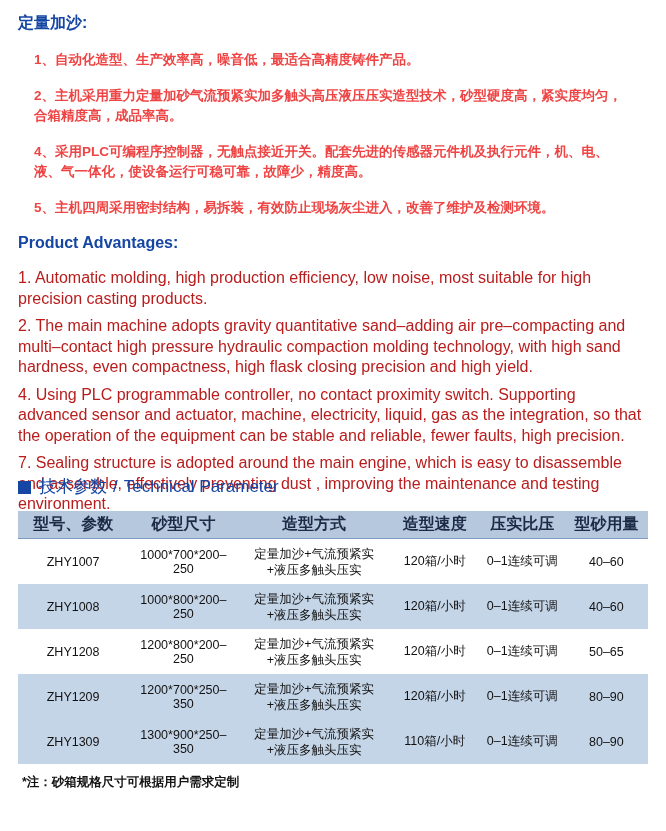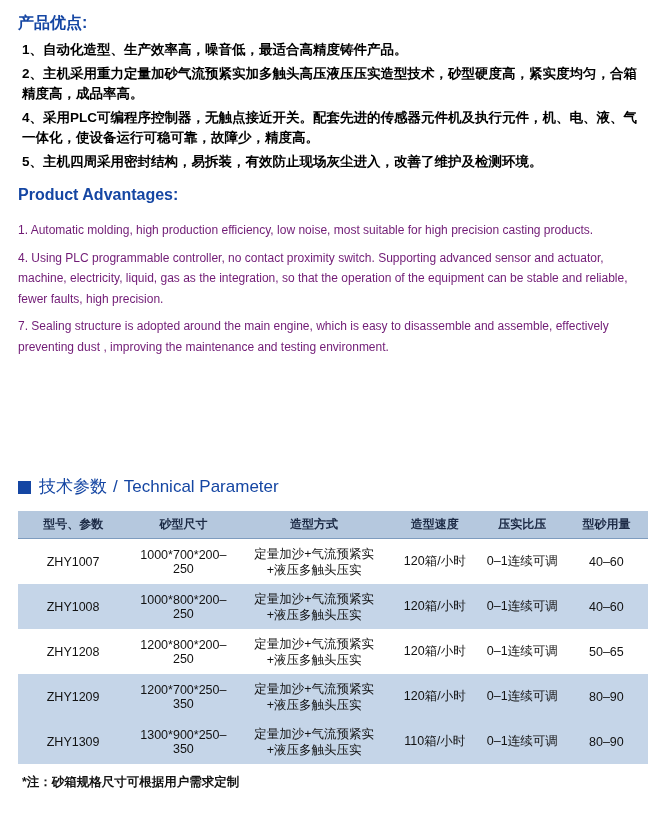--- a/index.html
+++ b/index.html
@@ -14,30 +14,30 @@
     overflow: hidden;
   }
   .blue-title {
     color: #1546a3;
     font-size: 16px;
     font-weight: bold;
     margin: 0 0 6px 0;
   }
   .en-title { margin-top: 14px; margin-bottom: 16px; }
   .cn-list p {
-    margin: 4px;
+    margin: 16px;
     font-size: 13.5px;
     font-weight: bold;
-    color: #000000;
+    color: #ef4444;
     line-height: 20px;
   }
   .en-list p {
     margin: 7px 0 0 0;
-    font-size: 12px;
-    color: #701a75;
+    font-size: 16px;
+    color: #b91c1c;
     line-height: 20.5px;
   }
   .tech-section {
     position: absolute;
     left: 18px;
     right: 18px;
     top: 477px;
   }
   .section-title {
     display: flex;
@@ -64,21 +64,21 @@
   }
   table.params col.c1 { width: 17.5%; }
   table.params col.c2 { width: 17.5%; }
   table.params col.c3 { width: 24%; }
   table.params col.c4 { width: 14.3%; }
   table.params col.c5 { width: 13.5%; }
   table.params col.c6 { width: 13.2%; }
   table.params th {
     background: #b5c8de;
     height: 27px;
-    font-size: 12px;
+    font-size: 16px;
     font-weight: bold;
     color: #1c2a45;
     text-align: center;
     vertical-align: middle;
     border-bottom: 1px solid #7e9cbf;
     padding: 0;
   }
   table.params td {
     height: 45px;
     font-size: 12.5px;
@@ -94,31 +94,32 @@
     font-size: 12.5px;
     font-weight: bold;
     color: #141414;
   }
 </style>
 </head>
 <body>
 
 <div class="page">
 
-  <h2 class="blue-title">产品优点:</h2>
+  <h2 class="blue-title">定量加沙:</h2>
   <div class="cn-list">
     <p>1、自动化造型、生产效率高，噪音低，最适合高精度铸件产品。</p>
     <p>2、主机采用重力定量加砂气流预紧实加多触头高压液压压实造型技术，砂型硬度高，紧实度均匀，合箱精度高，成品率高。</p>
     <p>4、采用PLC可编程序控制器，无触点接近开关。配套先进的传感器元件机及执行元件，机、电、液、气一体化，使设备运行可稳可靠，故障少，精度高。</p>
     <p>5、主机四周采用密封结构，易拆装，有效防止现场灰尘进入，改善了维护及检测环境。</p>
   </div>
 
   <h2 class="blue-title en-title">Product Advantages:</h2>
   <div class="en-list">
     <p>1. Automatic molding, high production efficiency, low noise, most suitable for high precision casting products.</p>
+    <p>2. The main machine adopts gravity quantitative sand–adding air pre–compacting and multi–contact high pressure hydraulic compaction molding technology, with high sand hardness, even compactness, high flask closing precision and high yield.</p>
     <p>4. Using PLC programmable controller, no contact proximity switch. Supporting advanced sensor and actuator, machine, electricity, liquid, gas as the integration, so that the operation of the equipment can be stable and reliable, fewer faults, high precision.</p>
     <p>7. Sealing structure is adopted around the main engine, which is easy to disassemble and assemble, effectively preventing dust , improving the maintenance and testing environment.</p>
   </div>
 
   <div class="tech-section">
     <div class="section-title">
       <span class="sq"></span>
       <span>技术参数</span>
       <span class="sep">/</span>
       <span>Technical Parameter</span>

